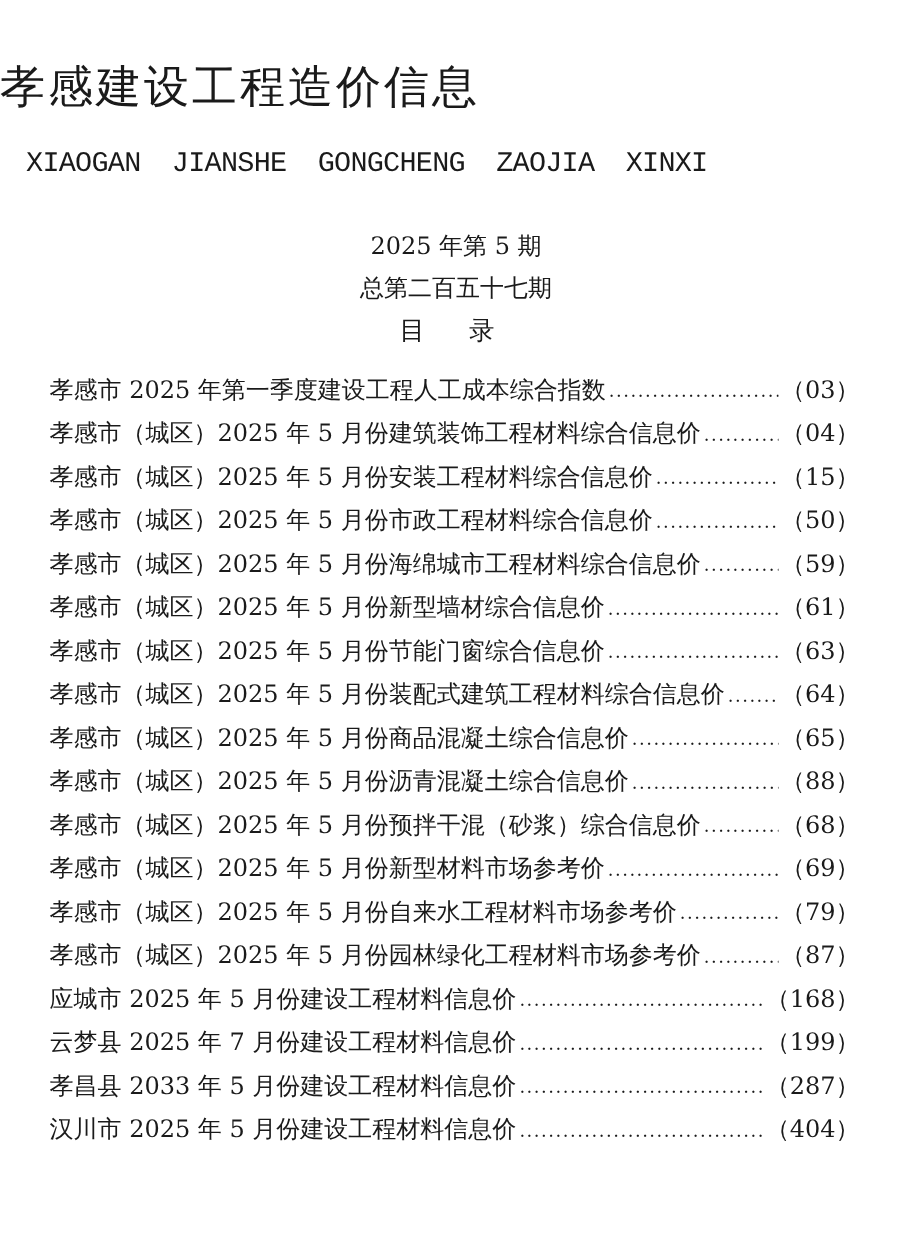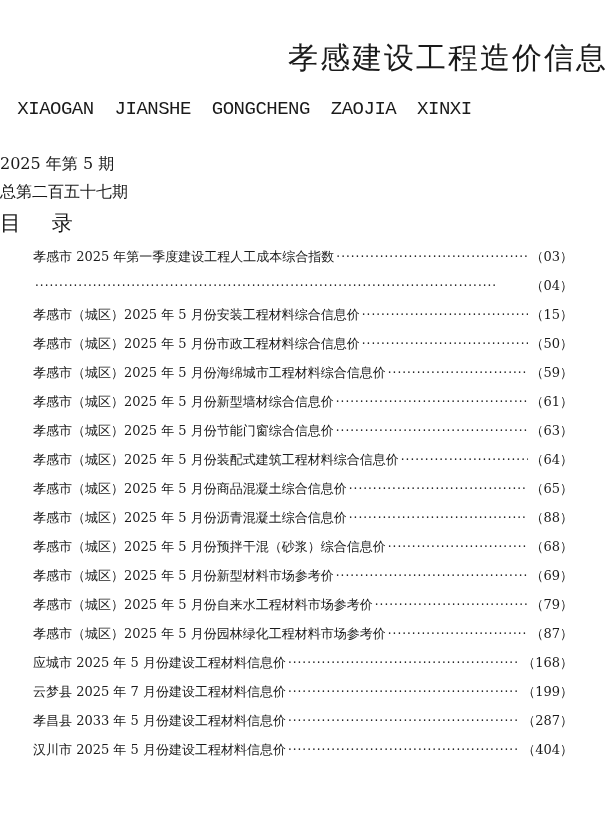--- a/index.html
+++ b/index.html
@@ -1,28 +1,28 @@
 <!DOCTYPE html>
 <html><head>
 <meta charset="utf-8">
 <style>
   html, body { margin: 0; padding: 0; background: #ffffff; }
   body { width: 608px; height: 829px; position: relative; overflow: hidden;
          font-family: "DejaVu Serif", "Liberation Serif", serif; color: #1a1a1a; }
-  .title { position: absolute; top: 18px; left: 0; width: 608px; text-align: right;
+  .title { position: absolute; top: 18px; left: 0; width: 608px; text-align: left;
            font-size: 30px; letter-spacing: 2px; font-weight: normal; }
   .subtitle { position: absolute; top: 98px; left: 0; width: 489px; text-align: center;
               font-family: "Liberation Mono", "DejaVu Sans Mono", monospace;
               font-size: 19px; word-spacing: 10px; letter-spacing: -0.5px; }
-  .issue { position: absolute; left: 0; width: 608px; font-size: 16px; }
+  .issue { position: absolute; left: 0; width: 608px; text-align: center; font-size: 16px; }
   .issue.l1 { top: 154px; }
   .issue.l2 { top: 182px; font-family: Liberation Serif, serif; }
-  .issue.l3 { top: 209px; font-size: 21px; letter-spacing: 12px; box-sizing: border-box; }
+  .issue.l3 { top: 209px; font-size: 17px; letter-spacing: 12px; box-sizing: border-box; }
   .toc { position: absolute; top: 242px; left: 33px; width: 540px; margin: 0; padding: 0; list-style: none; }
-  .toc li { display: flex; align-items: center; height: 29px; font-size: 13px; white-space: nowrap; }
+  .toc li { display: flex; align-items: flex-end; height: 29px; font-size: 16px; white-space: nowrap; }
   .toc .t { flex: 0 0 auto; }
   .toc .dots { flex: 1 1 auto; overflow: hidden; margin: 0 2px; letter-spacing: 1px; font-size: 12px; }
   .toc .dots::before { content: "································································································"; }
   .toc .p { flex: 0 0 auto; }
 </style>
 </head>
 <body>
 
 <h1 class="title">孝感建设工程造价信息</h1>
 <div class="subtitle">XIAOGAN JIANSHE GONGCHENG ZAOJIA XINXI</div>
@@ -30,20 +30,21 @@
 <div class="issue l2">总第二百五十七期</div>
 <div class="issue l3">目 录</div>
 
 <ul class="toc">
   <li>
       <span class="t">孝感市 2025 年第一季度建设工程人工成本综合指数</span>
       <span class="dots"></span>
       <span class="p">（03）</span>
     </li>
   <li>
+      <span class="t">孝感市（城区）2025 年 5 月份建筑装饰工程材料综合信息价</span>
       <span class="dots"></span>
       <span class="p">（04）</span>
     </li>
   <li>
       <span class="t">孝感市（城区）2025 年 5 月份安装工程材料综合信息价</span>
       <span class="dots"></span>
       <span class="p">（15）</span>
     </li>
   <li>
       <span class="t">孝感市（城区）2025 年 5 月份市政工程材料综合信息价</span>

